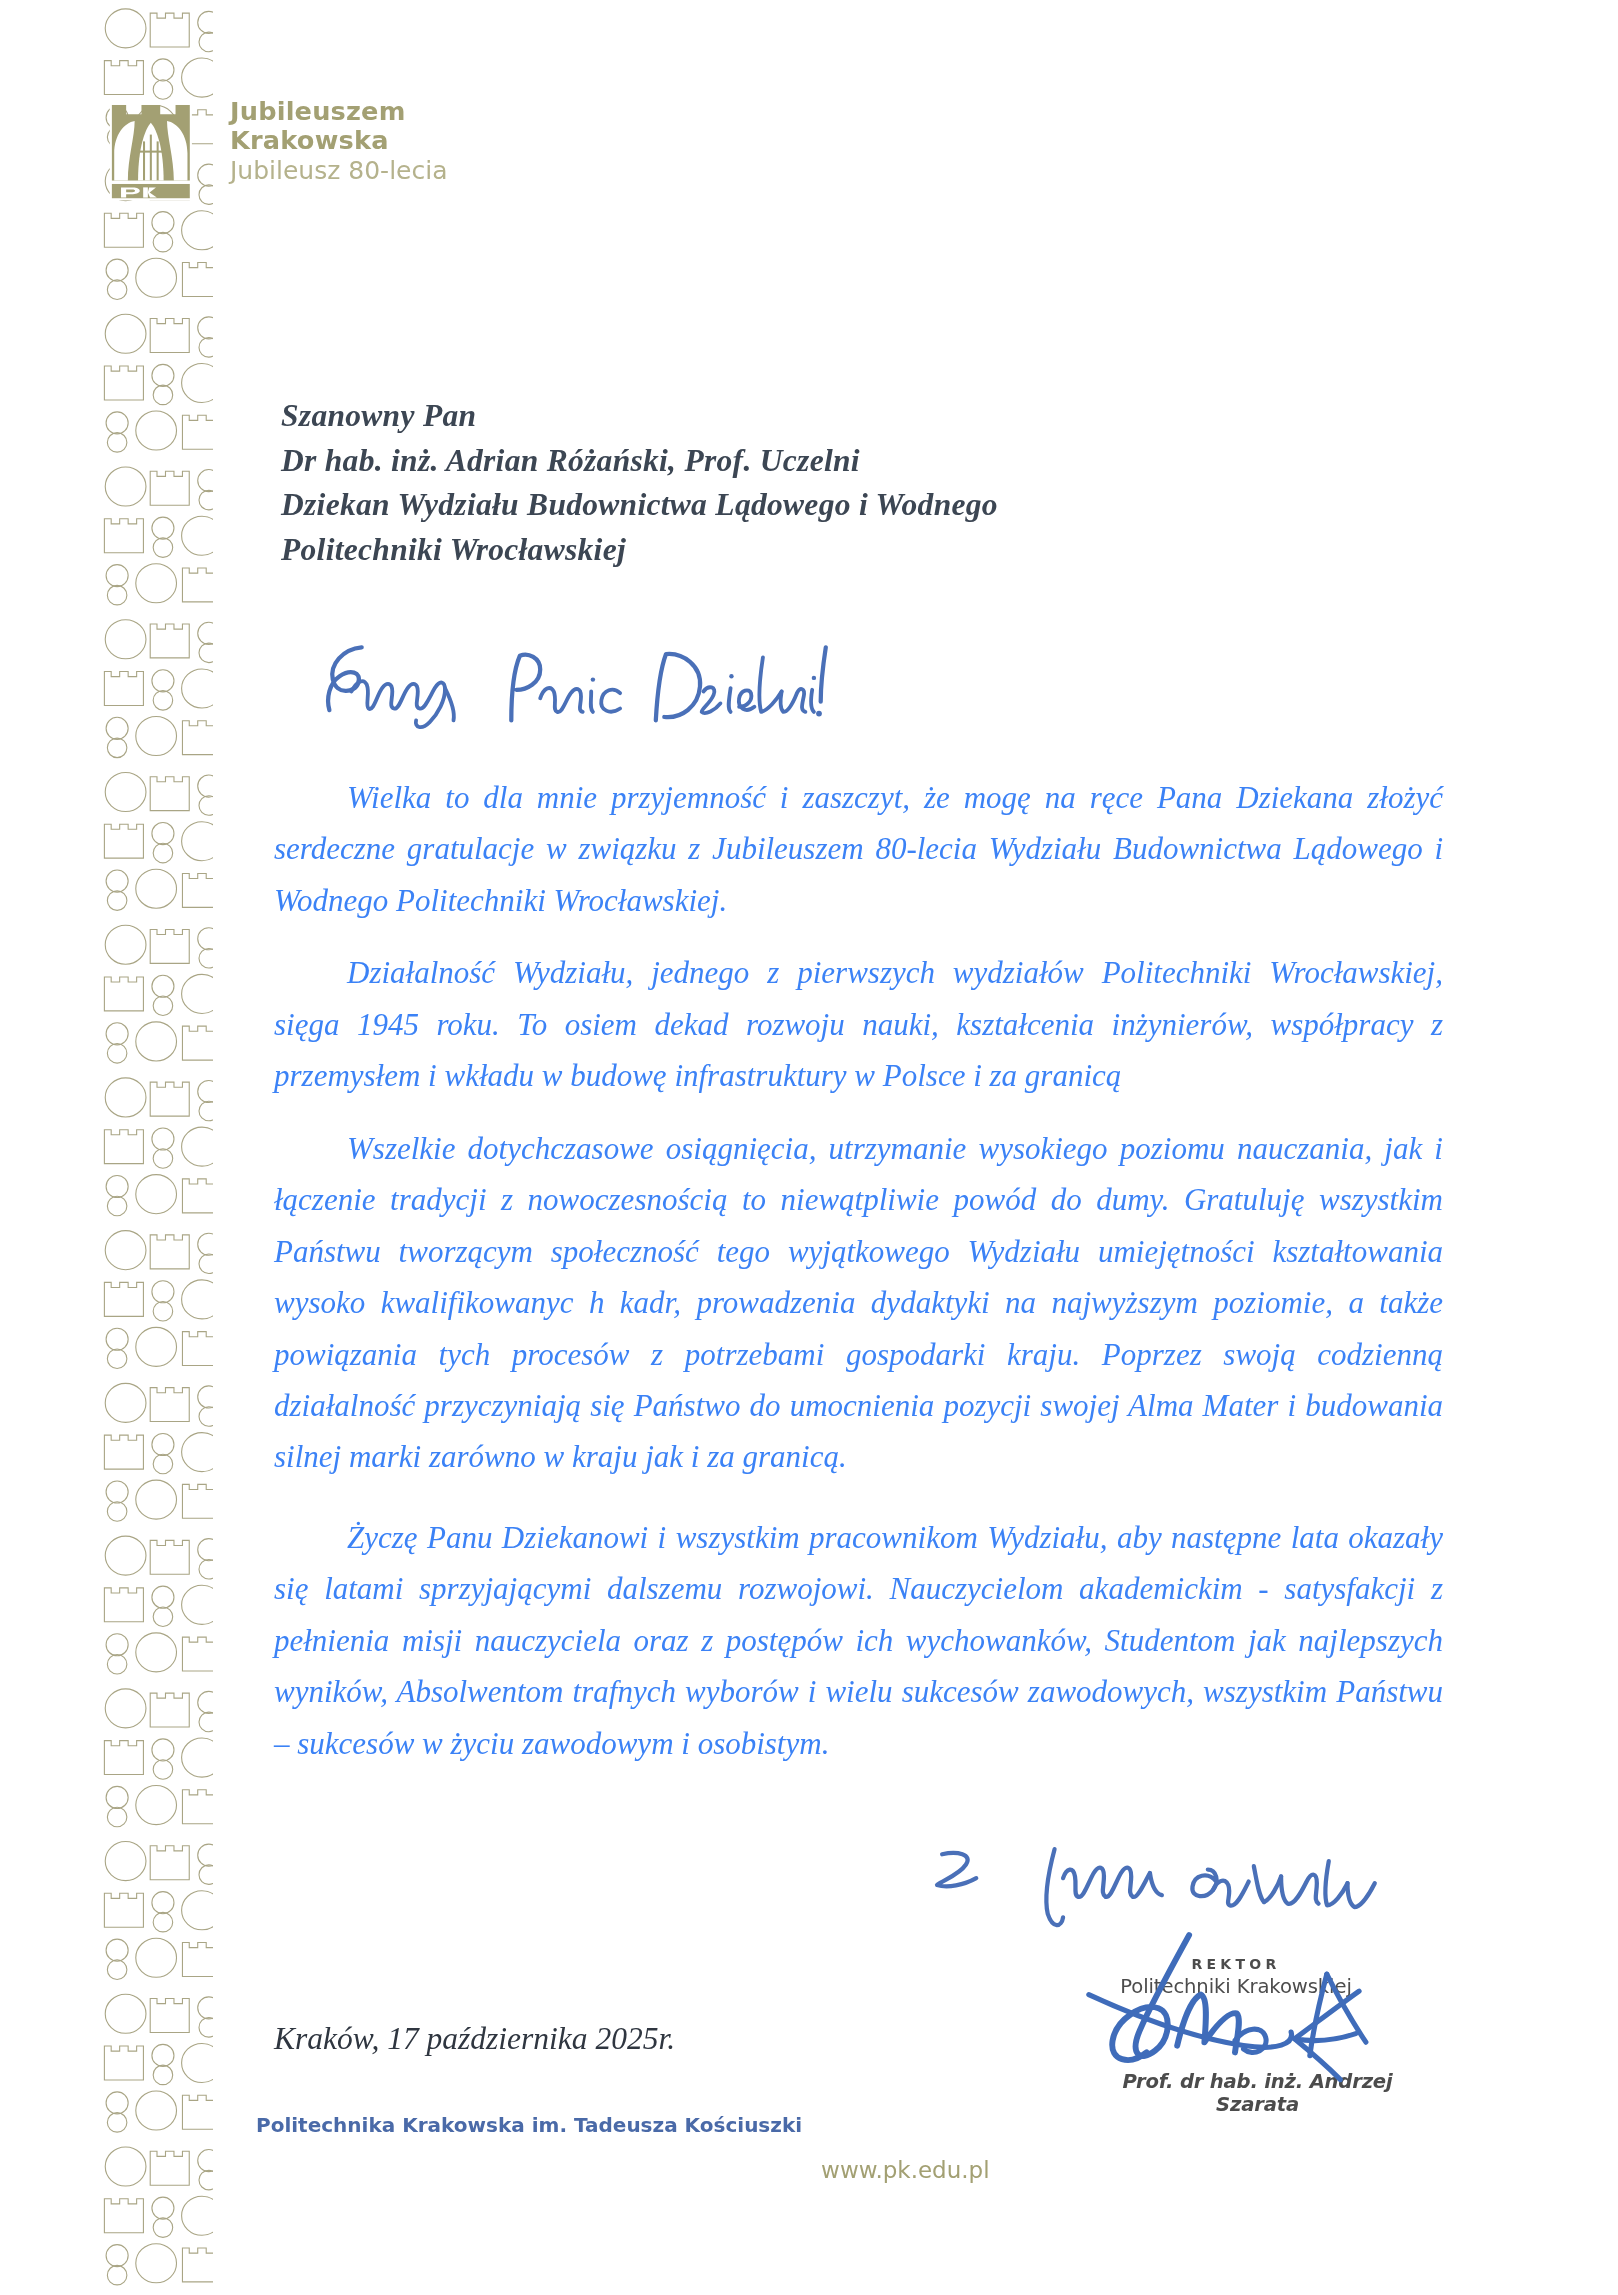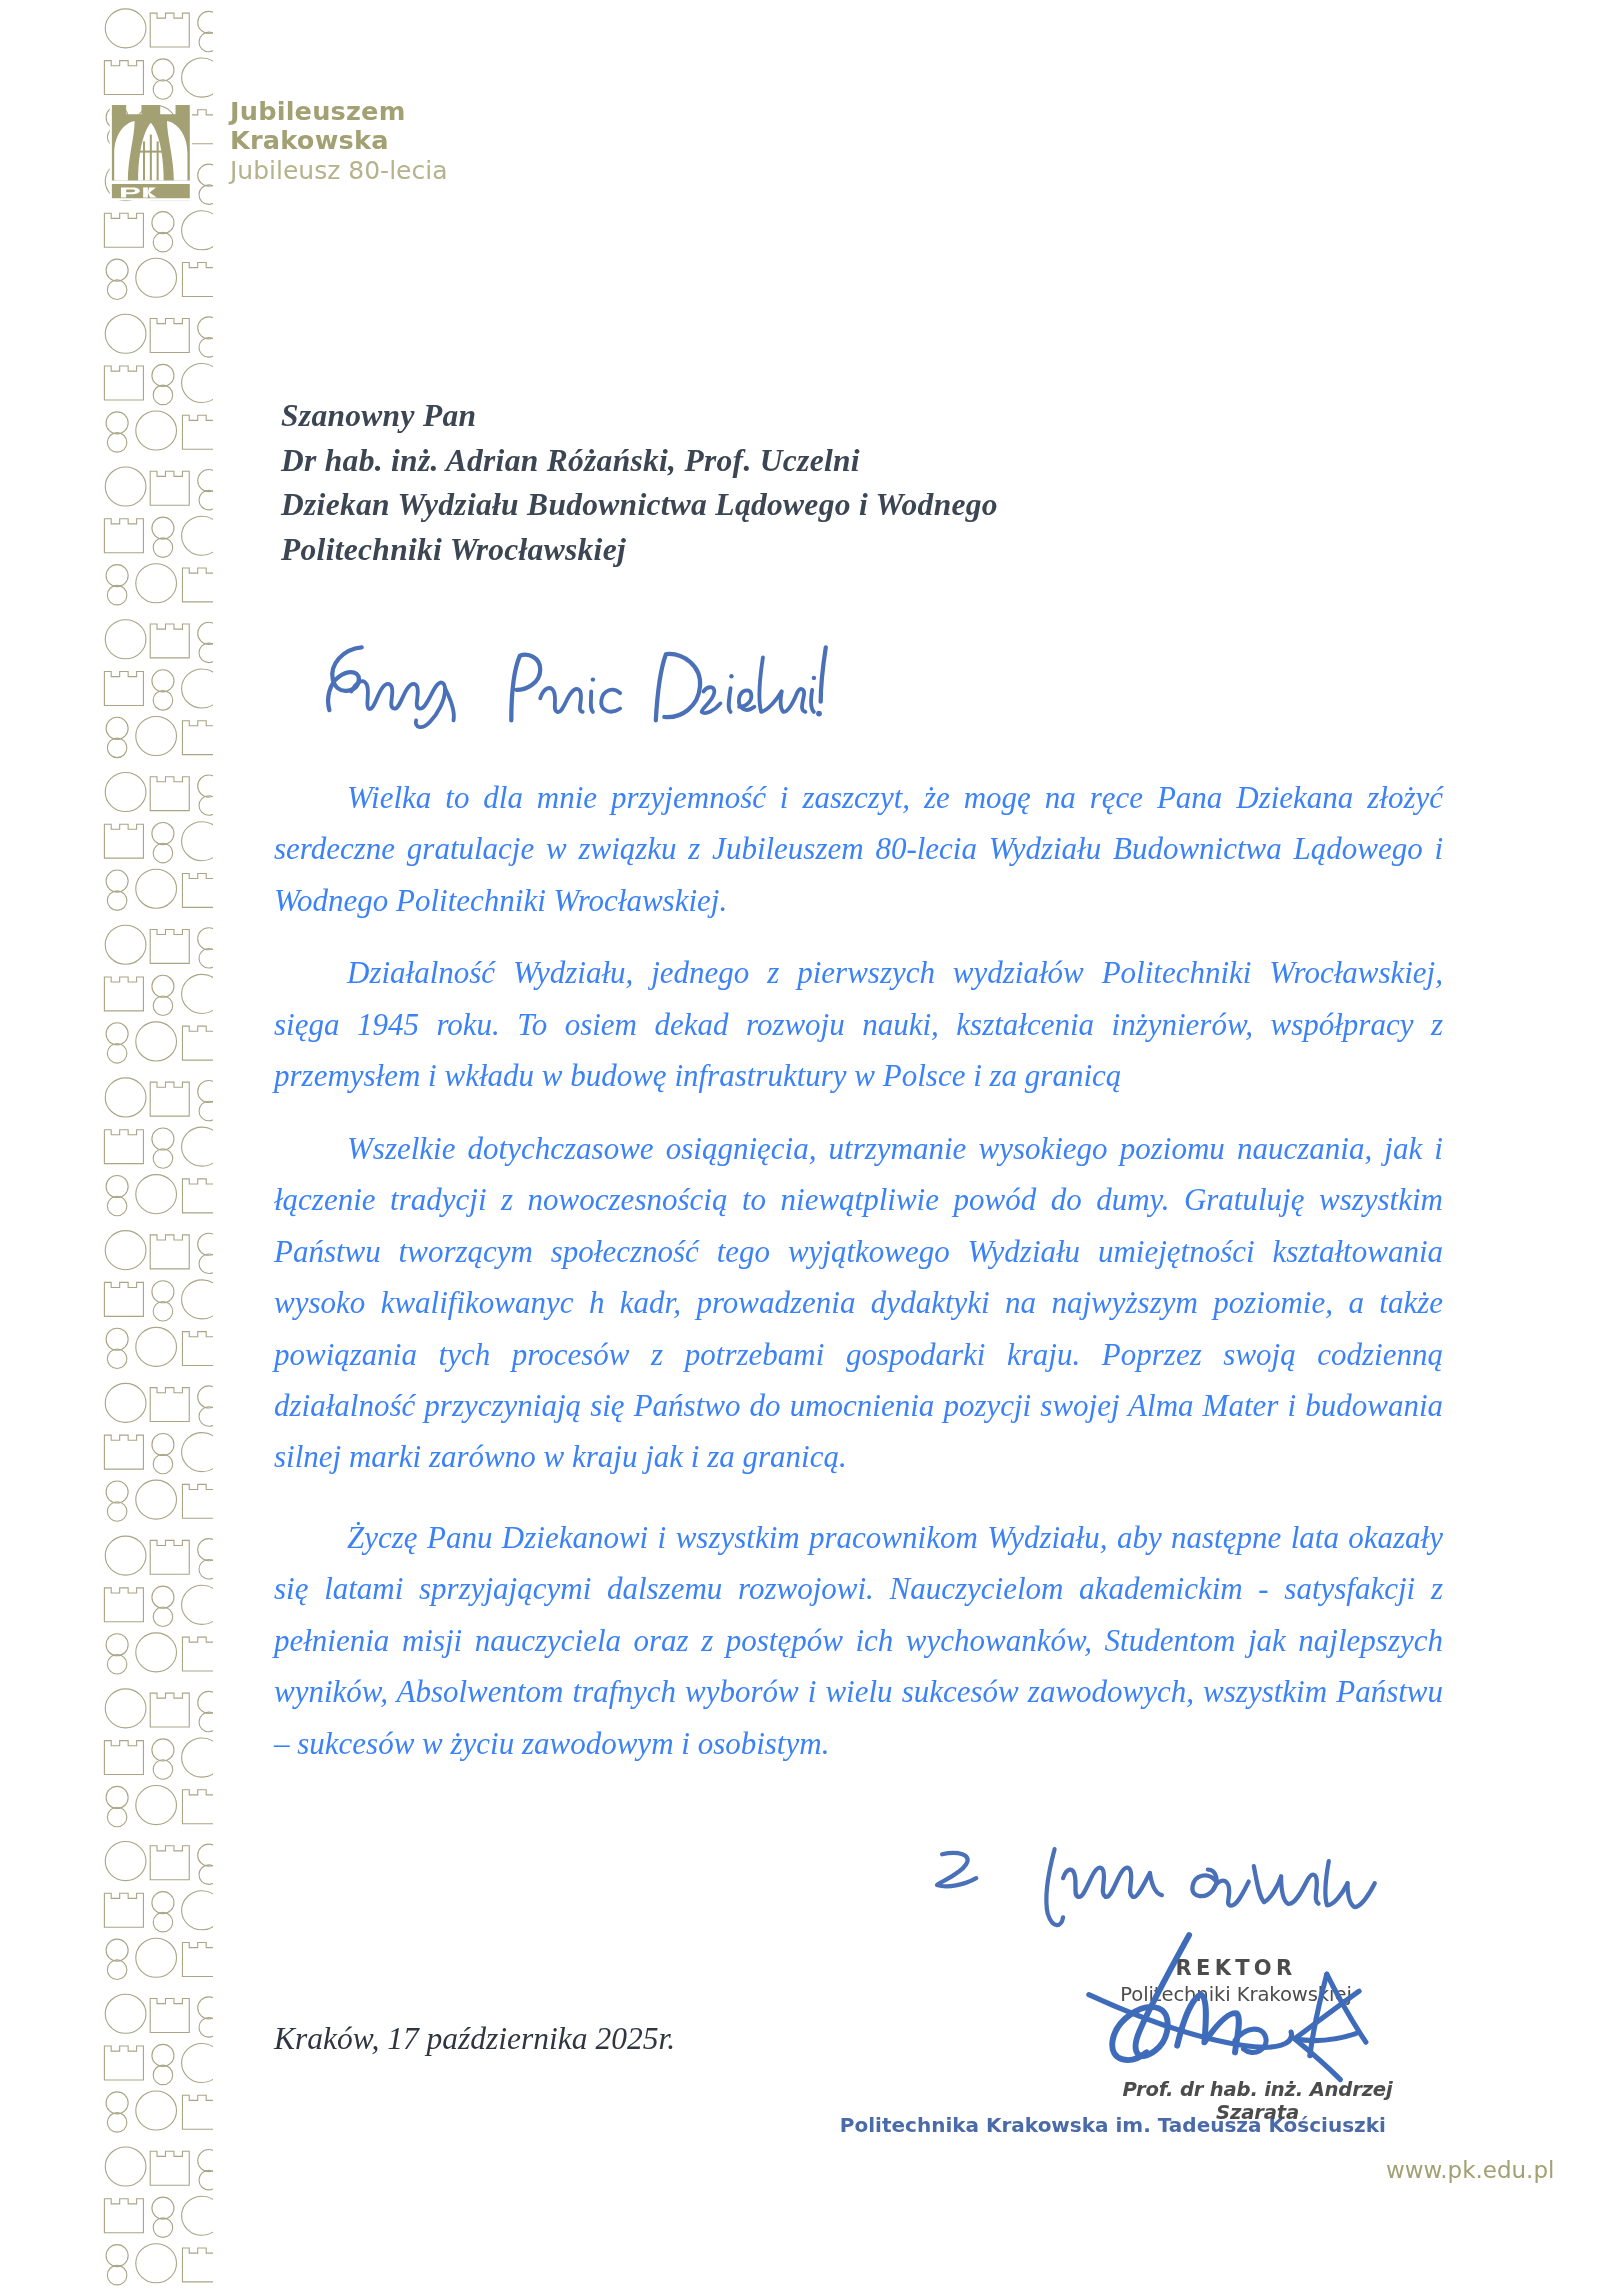--- a/index.html
+++ b/index.html
@@ -128,21 +128,21 @@
     left: 167px;
     top: 124px;
     width: 366px;
     text-align: center;
     font-family: "DejaVu Sans", sans-serif;
     color: #4c4c4c;
     z-index: 1;
   }
   .stamp .s1 {
     font-weight: 700;
-    font-size: 21px;
+    font-size: 14px;
     letter-spacing: 4.3px;
   }
   .stamp .s2 {
     font-size: 19.6px;
     margin-top: 2.6px;
     letter-spacing: -0.1px;
   }
   .stamp .s3 {
     font-family: "DejaVu Sans", sans-serif;
     font-style: italic;
@@ -161,23 +161,24 @@
   }
   .sig-ink svg { display:block; overflow: visible; }
 
   
   .footer {
     position: absolute;
     left: 256px;
     top: 2111px;
     width: 1312px;
     display: flex;
-    justify-content: flex-end;
+    justify-content: flex-start;
     align-items: flex-start;
     font-family: "DejaVu Sans", sans-serif;
+    gap: 19px;
   }
   .footer-left { color: #4a6aa8; line-height: 1.45; }
   .footer-left .f-org { font-weight: 700; font-size: 20px; }
   .footer-left .f-addr { font-size: 20px; }
   .footer-left .f-mail { font-size: 20px; }
   .footer-right {
     color: #a3a073;
     font-size: 23px;
     padding-top: 46px;
     padding-right: 13.6px;

